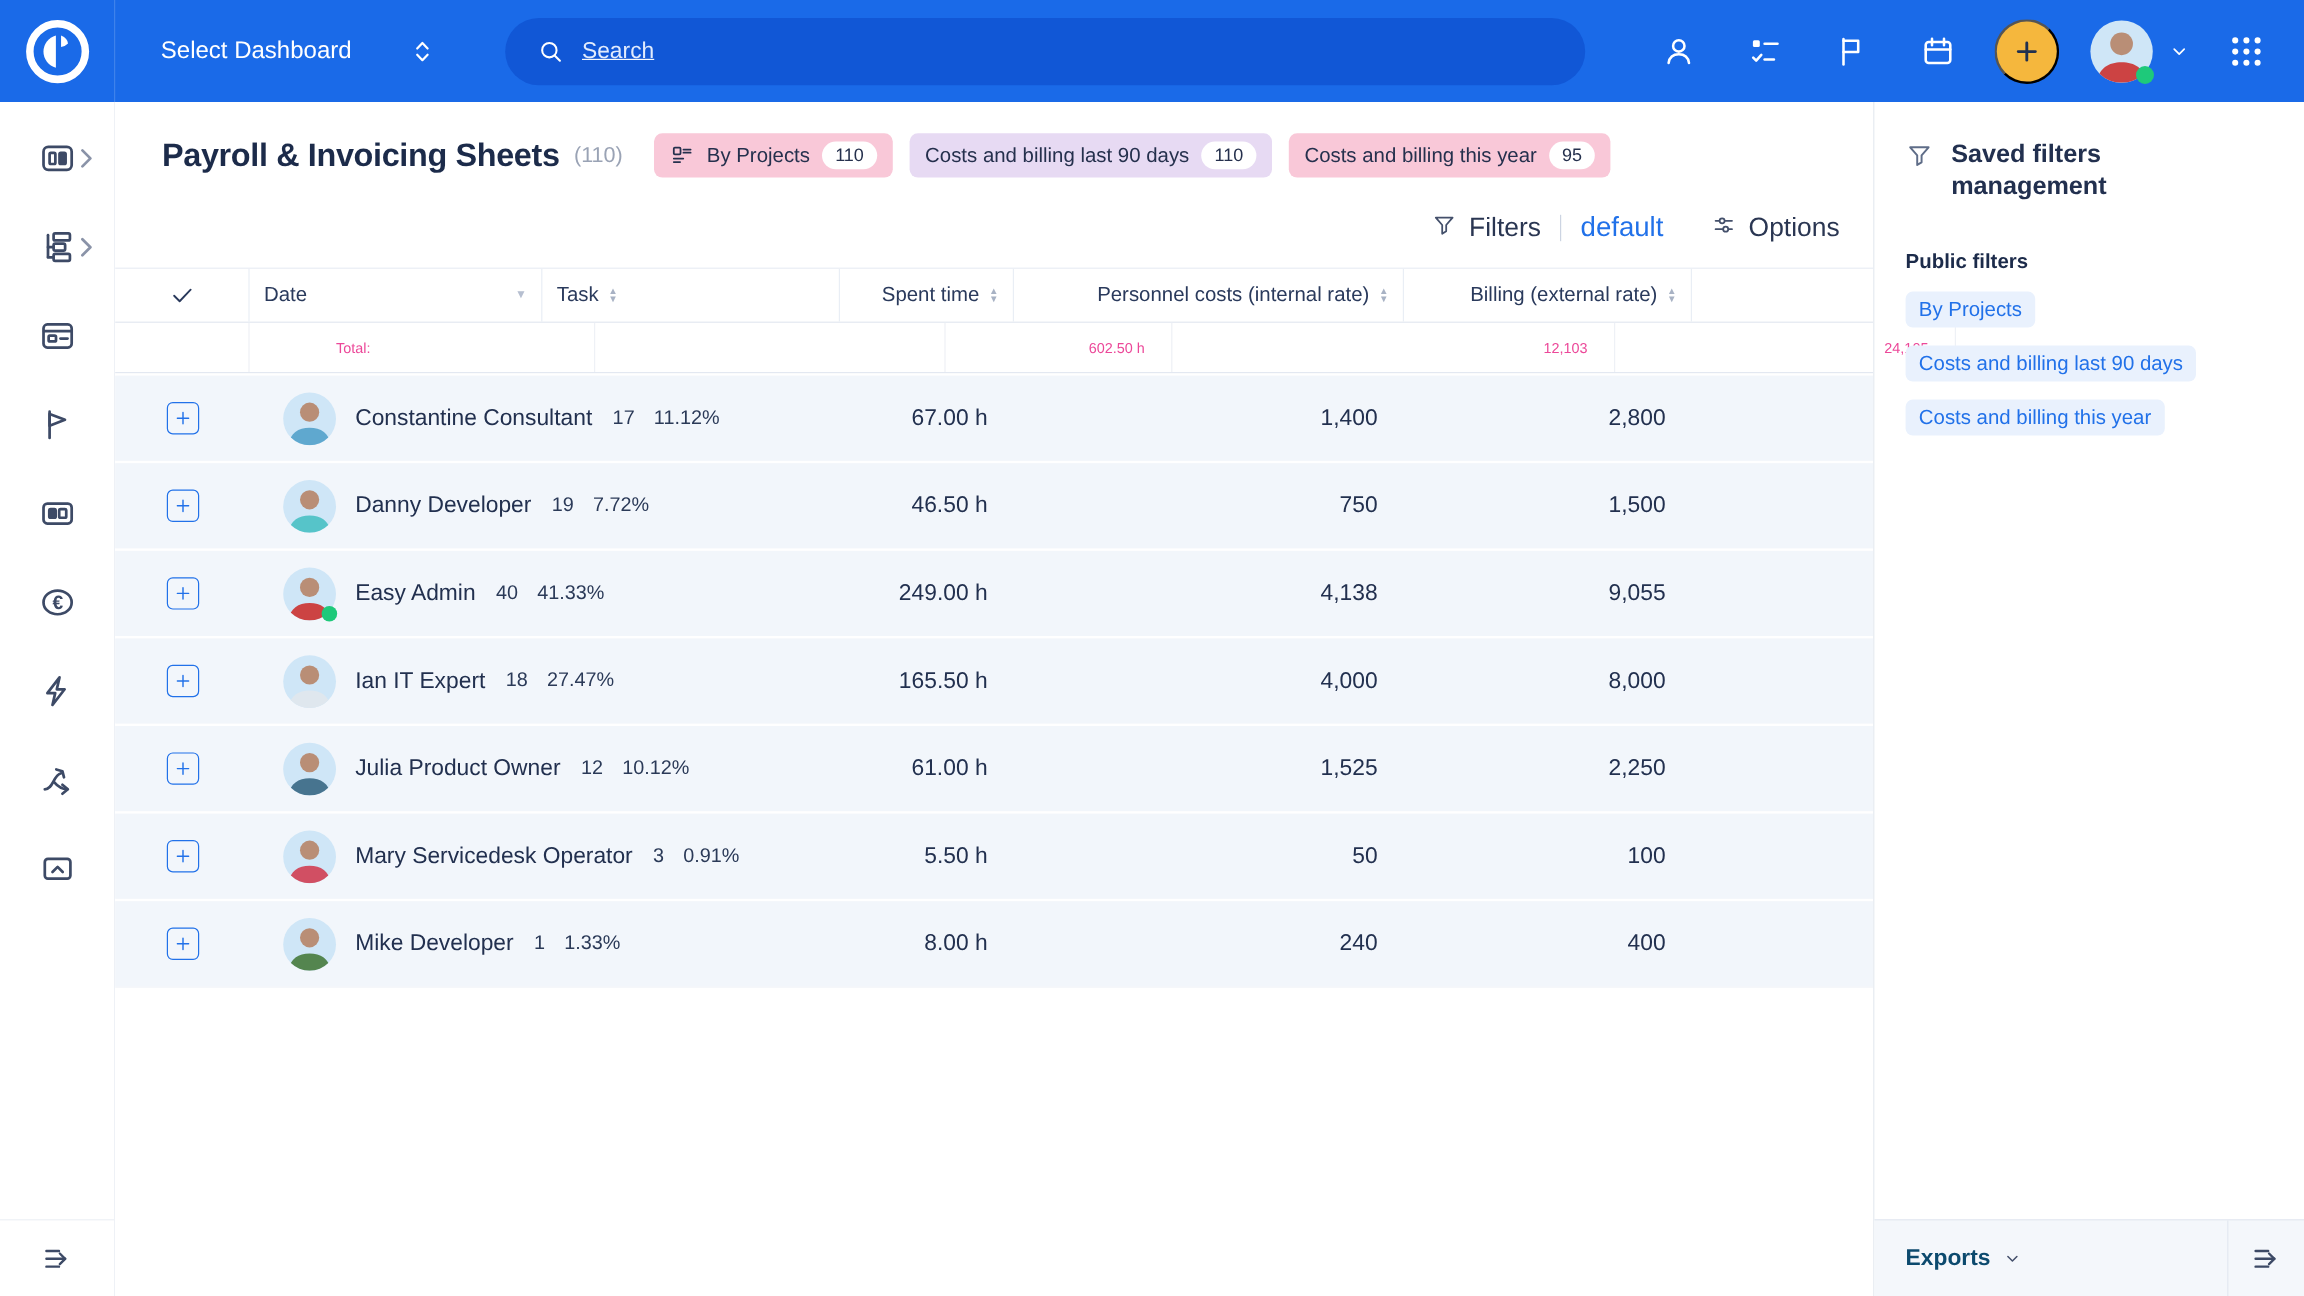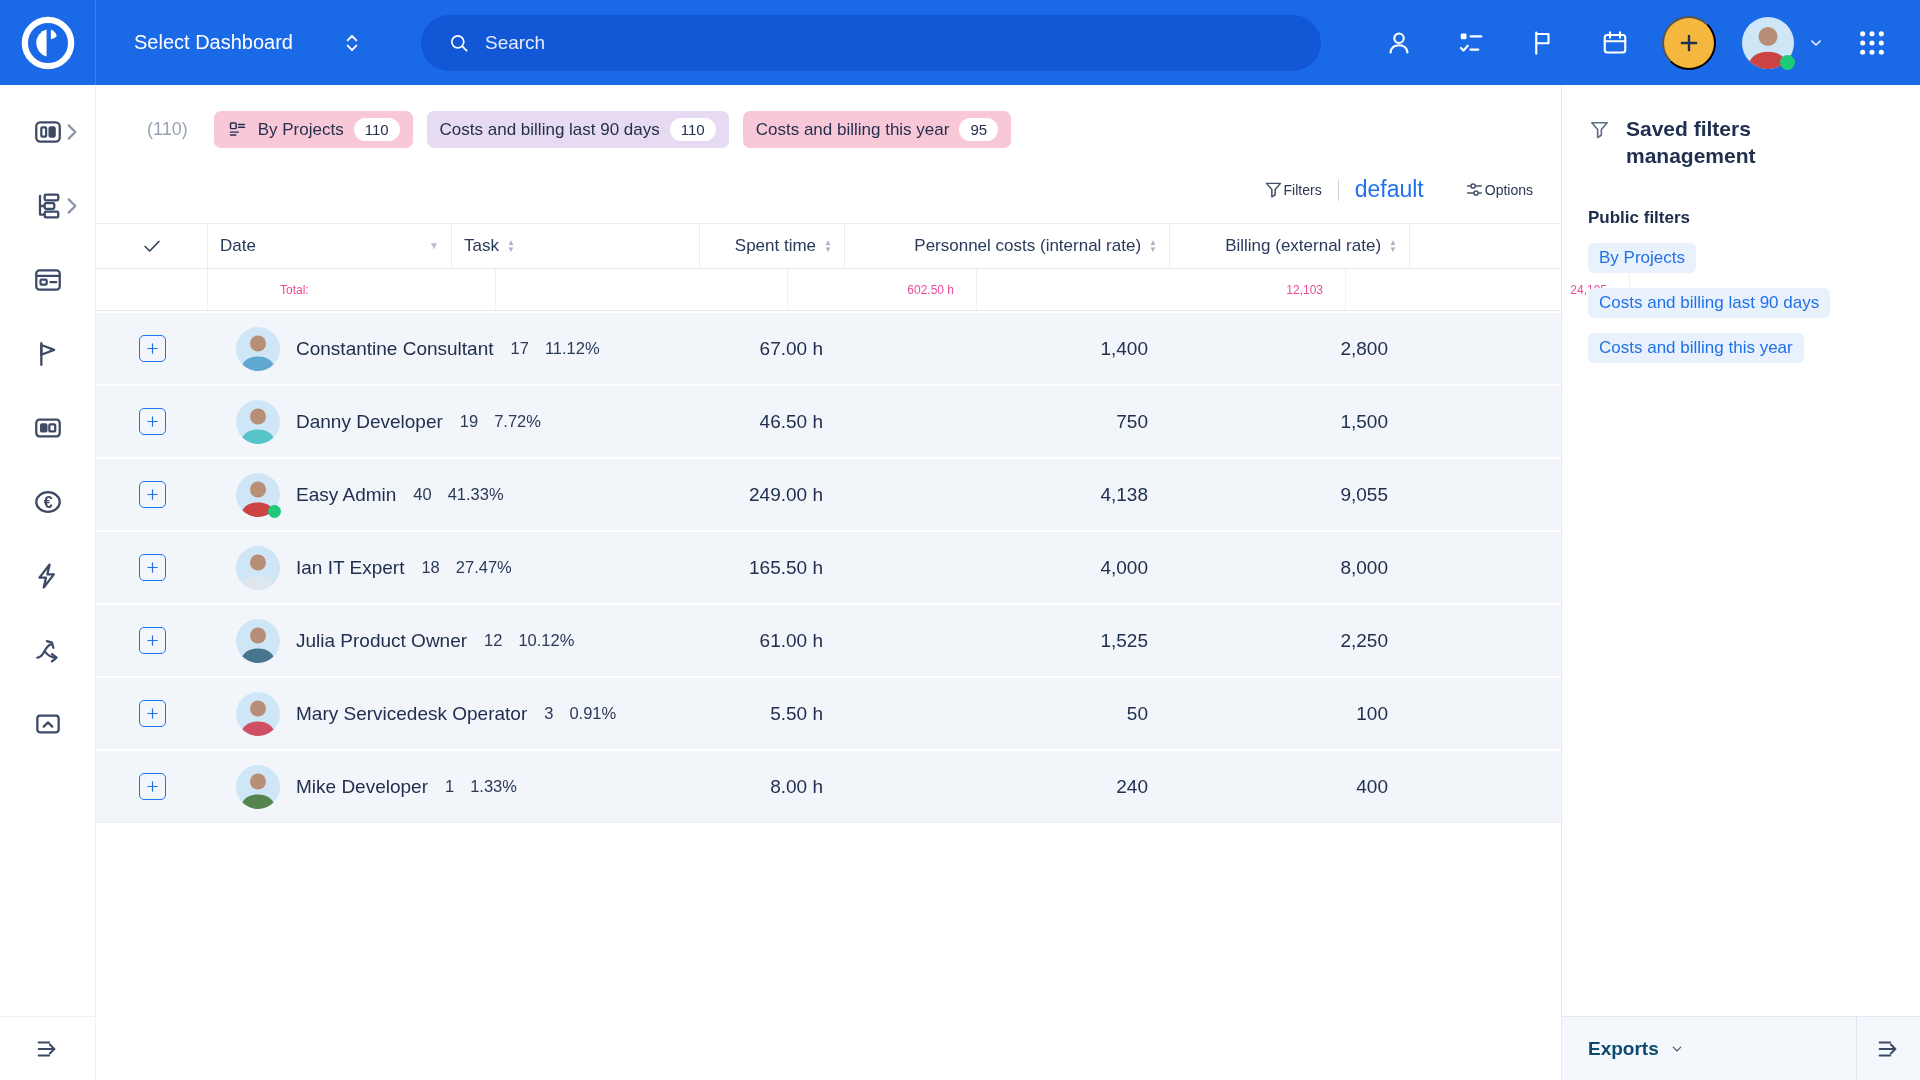--- a/index.html
+++ b/index.html
@@ -14,21 +14,21 @@
   .ico{display:inline-flex; align-items:center; justify-content:center;}
   .ico svg{stroke:currentColor; fill:none; stroke-width:1.7; stroke-linecap:round; stroke-linejoin:round;}
 
   
   .topbar{height:85px; background:var(--brand-blue); display:flex; align-items:center;}
   .logo-wrap{width:96px; height:100%; display:flex; align-items:center; justify-content:center; border-right:1px solid rgba(255,255,255,.16);}
   .dash-label{color:#fff; font-size:20px; margin-left:38px; white-space:nowrap;}
   .dash-chevrons{color:#fff; margin-left:46px; width:26px; height:30px;}
   .search{margin-left:56px; width:900px; height:56px; background:var(--search-blue); border-radius:28px; display:flex; align-items:center; padding:0 26px; gap:14px;}
   .search .ico{color:#fff; width:24px; height:24px;}
-  .search input{flex:1; background:transparent; border:none; outline:none; color:#ffffff; font-size:19px; font-family:inherit;}
+  .search input{flex:1; background:transparent; border:none; outline:none; color:#ffffff; font-size:19px; font-family:inherit;text-decoration:underline;}
   .search input::placeholder{color:#eef4ff; opacity:.95;}
   .top-actions{margin-left:auto; display:flex; align-items:center; padding-right:32px;}
   .top-icon{color:#fff; width:30px; height:30px; margin-left:42px; cursor:pointer;}
   .plus-btn{width:54px; height:54px; border-radius:50%; background:var(--plus-yellow); display:flex; align-items:center; justify-content:center; margin-left:32px; color:#203050; cursor:pointer;}
   .plus-btn svg{stroke-width:2.2;}
   .tb-avatar{position:relative; width:52px; height:52px; border-radius:50%; background:#cfe6f7; margin-left:26px; cursor:pointer;}
   .tb-avatar .face{width:52px; height:52px; border-radius:50%; overflow:hidden; display:block;}
   .dot{position:absolute; right:-1px; bottom:-1px; width:15px; height:15px; border-radius:50%; background:var(--online-green);}
   .tb-chev{color:#fff; width:20px; height:20px; margin-left:12px; cursor:pointer;}
   .grid-btn{color:#fff; width:32px; height:32px; margin-left:30px; cursor:pointer;}
@@ -48,21 +48,21 @@
   .main{flex:1; min-width:0; display:flex; flex-direction:column; background:#fff;}
   .title-row{display:flex; align-items:center; margin:26px 24px 0 39px;}
   .page-title{font-size:27px; font-weight:700; color:#1c2b4a; letter-spacing:-.3px; white-space:nowrap;}
   .page-count{font-size:18px; color:#9aa3b5; margin-left:12px;}
   .chips{display:flex; align-items:center; gap:14px; margin-left:26px;}
   .chip{height:37px; border-radius:7px; display:inline-flex; align-items:center; gap:10px; padding:0 13px; font-size:17px; color:#25304d; cursor:pointer; white-space:nowrap;}
   .chip .ico{width:21px; height:21px; color:#25304d;}
   .chip .badge{background:#fff; border-radius:13px; padding:3px 11px; font-size:15px; color:#25304d;}
 
   .toolbar-row{display:flex; align-items:center; justify-content:flex-end; margin:28px 28px 0 0;}
-  .tool{display:flex; align-items:center; font-size:14px; color:#2a3652; cursor:pointer;}
+  .tool{display:flex; gap:10px; font-size:22px; color:#2a3652; cursor:pointer;}
   .tool .ico{width:21px; height:21px; color:#44506b;}
   .tool-divider{width:1px; height:22px; background:#ccd4e2; margin:0 16px;}
   .default-link{font-size:23px; color:var(--accent-blue); cursor:pointer;}
   .options{margin-left:40px;}
 
   
   .table{margin-top:20px;}
   .grid{display:grid; grid-template-columns:112px 244px 248px 145px 325px 240px 1fr;}
   .thead{height:46px; border-top:1px solid #e9edf4; border-bottom:1px solid #e3e8f1; font-size:17px; color:#2a3a5c;}
   .thead>div{display:flex; align-items:center; border-right:1px solid #e9eef5; height:100%; padding:0 12px;}
@@ -326,20 +326,21 @@
             <path d="M13.6 8.2l3.8 3.8-3.8 3.8"></path>
             <path d="M4 17.6h9"></path>
           </svg>
         </span>
     </div>
   </nav>
 
   <main class="main">
 
     <div class="title-row">
+      <h1 class="page-title">Payroll &amp; Invoicing Sheets</h1>
       <span class="page-count">(110)</span>
       <div class="chips">
         <div style="display:flex;align-items:center;gap:14px;">
 
             <span class="chip" style="background: rgb(249, 200, 216);">
               <span class="ico">
                 <svg viewBox="0 0 24 24" width="100%" height="100%">
                   <rect x="4" y="4.6" width="6.4" height="6.4" rx="1"></rect>
                   <path d="M13.2 6.4h6.8M13.2 9.4h6.8"></path>
                   <path d="M4 15h9M4 18.4h6"></path>

